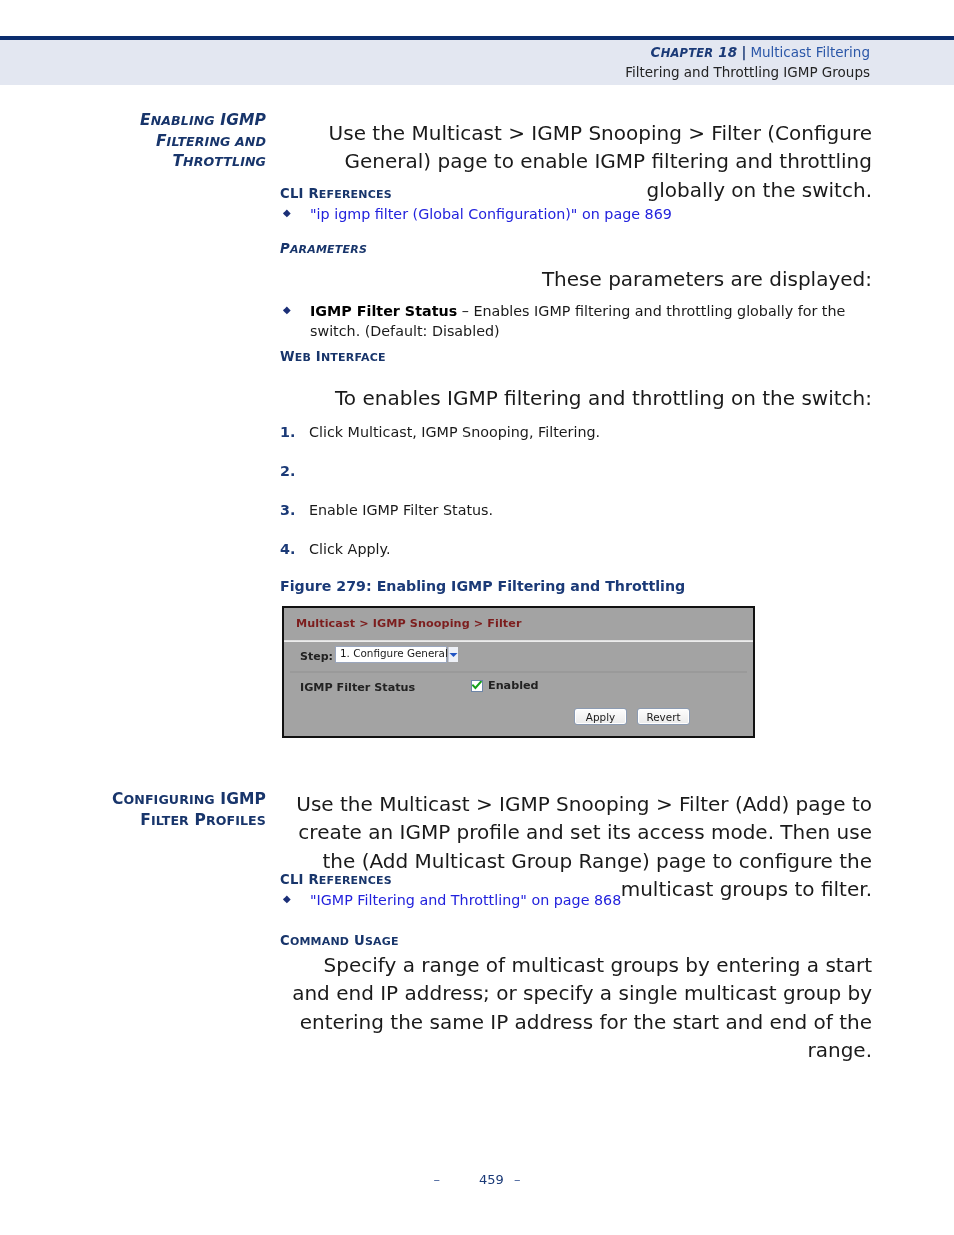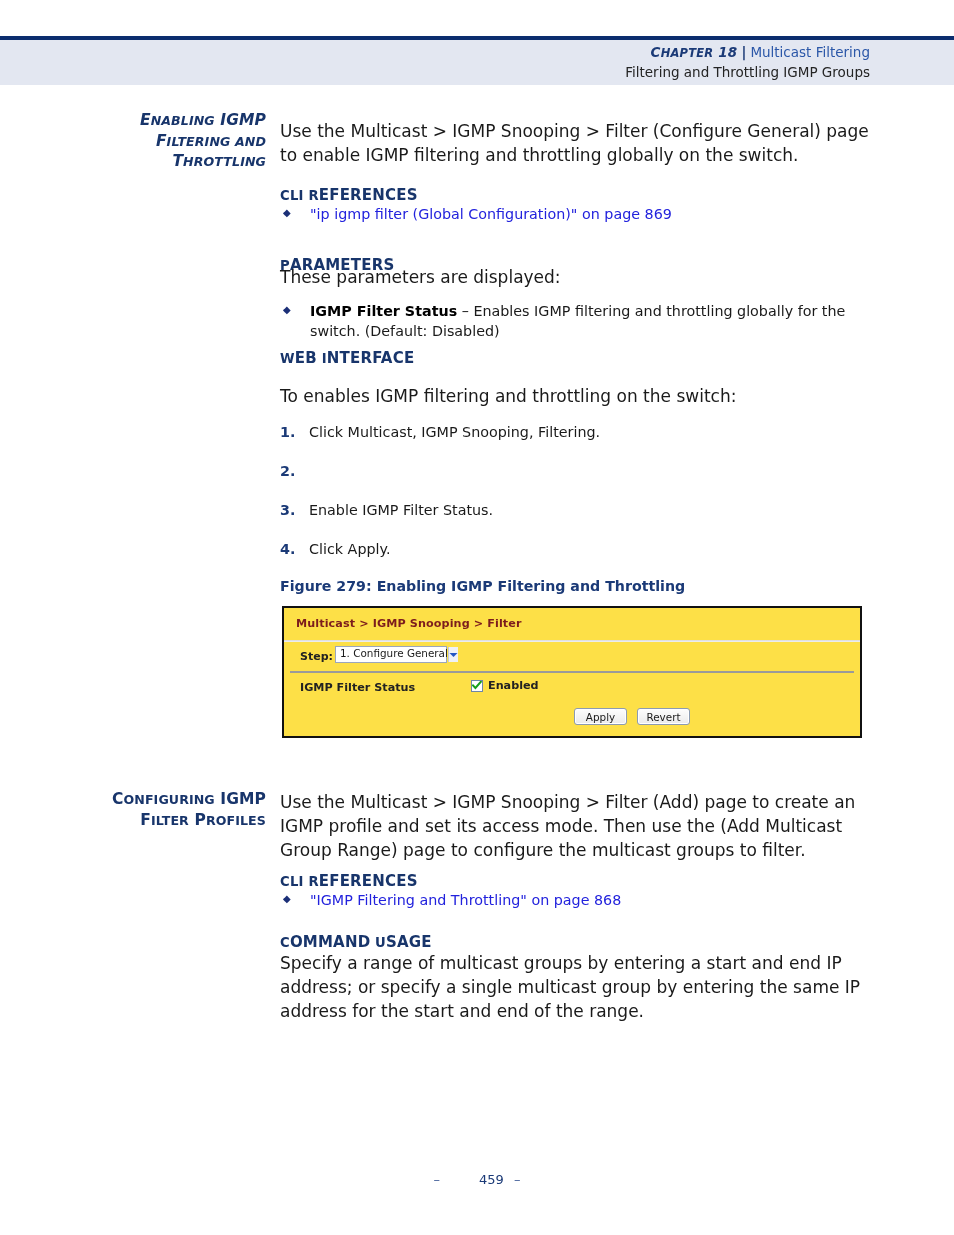--- a/index.html
+++ b/index.html
@@ -89,36 +89,37 @@
     font-size: 15.5px;
     line-height: 1.33;
     letter-spacing: .1px;
   }
   .side-head .sc {
     font-size: 12.6px;
   }
 
   
   .body-p {
-    font-size: 17px;
+    font-size: 20px;
     line-height: 1.42;
     color: #1a1a1a;
     margin: 0;
+    text-align: right;
   }
 
   
   .sub-head {
     color: #18356b;
     font-weight: bold;
     font-size: 13.2px;
     letter-spacing: .2px;
     margin: 0;
   }
   .sub-head .sc {
-    font-size: 15px;
+    font-size: 11px;
   }
 
   
   .bullet-row {
     position: relative;
     padding-left: 30px;
     font-size: 14.3px;
     line-height: 1.42;
   }
   .bullet-glyph {
@@ -162,24 +163,24 @@
   .fig-caption .gap {
     display: inline-block;
     width: 5px;
   }
 
   
   .shot {
     position: absolute;
     left: 282px;
     top: 606px;
-    width: 580px;
+    width: 473px;
     height: 132px;
     border: 2px solid #111111;
-    background: #fde047;
+    background: #a3a3a3;
     font-family: "DejaVu Sans", sans-serif;
     box-sizing: border-box;
   }
   .shot-crumb {
     position: absolute;
     left: 12px;
     top: 9px;
     font-size: 11.2px;
     font-weight: bold;
     color: #7c1d1d;
@@ -330,21 +331,21 @@
 <div class="col-body" style="top:186px;">
   <div class="sub-head"><span>CLI R</span><span class="sc">EFERENCES</span></div>
 </div>
 <div class="col-body" style="top:204px;">
   <div class="bullet-row">
     <span class="bullet-glyph">◆</span>
     <span class="link-text">"ip igmp filter (Global Configuration)" on page 869</span>
   </div>
 </div>
 
-<div class="col-body" style="top:256px;">
+<div class="col-body" style="top:241px;font-style:italic;">
   <div class="sub-head"><span>P</span><span class="sc">ARAMETERS</span></div>
 </div>
 <div class="col-body" style="top:265px;">
   <p class="body-p">These parameters are displayed:</p>
 </div>
 <div class="col-body" style="top:301px;">
   <div class="bullet-row">
     <span class="bullet-glyph">◆</span>
     <span class="param-term">IGMP Filter Status</span><span> – Enables IGMP filtering and throttling globally for the switch. (Default: Disabled)</span>
   </div>

